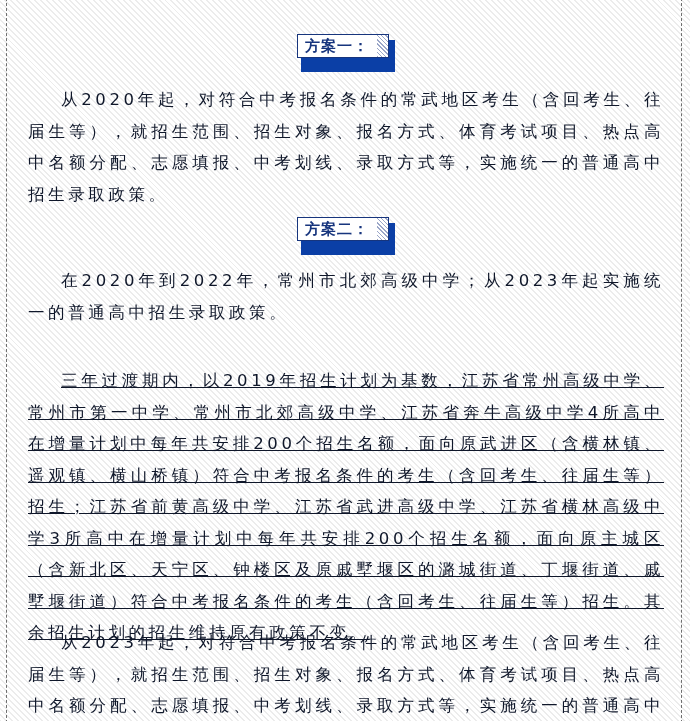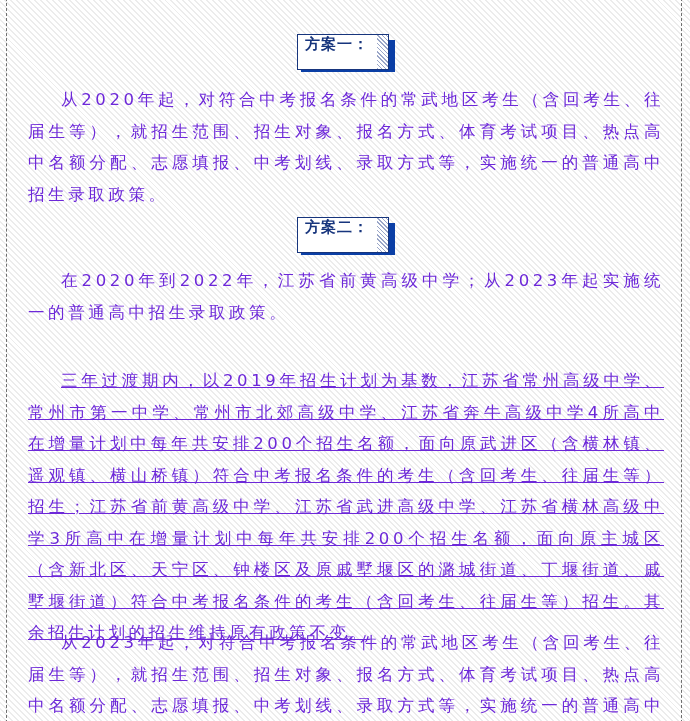--- a/index.html
+++ b/index.html
@@ -37,26 +37,26 @@
     top: 6px;
     width: 94px;
     height: 32px;
     background: #0b3fa6;
   }
   .badge {
     position: absolute;
     left: 0;
     top: 0;
     width: 92px;
-    height: 36px;
+    height: 24px;
     box-sizing: border-box;
     background: #ffffff;
     border: 1.5px solid #17357d;
     display: flex;
-    align-items: flex-start;
+    align-items: center;
     justify-content: center;
     padding-right: 12px;
   }
   .badge-hatch {
     position: absolute;
     right: 0px;
     top: 0px;
     width: 11px;
     height: 100%;
     background-image: repeating-linear-gradient(45deg, #9aa6c8 0px, #9aa6c8 1px, #ffffff 1px, #ffffff 3px);
@@ -68,21 +68,21 @@
     letter-spacing: 1px;
     white-space: nowrap;
   }
   .para {
     position: absolute;
     left: 28px;
     width: 636px;
     margin: 0;
     font-size: 16.5px;
     line-height: 31.5px;
-    color: #6d28d9;
+    color: #0f172a;
     letter-spacing: 3.6px;
     text-indent: 33px;
     text-align: justify;
   }
 </style>
 </head>
 <body>
 
 <div class="frame"></div>
 
@@ -97,17 +97,17 @@
 <p class="para" style="top:84px;">从2020年起，对符合中考报名条件的常武地区考生（含回考生、往届生等），就招生范围、招生对象、报名方式、体育考试项目、热点高中名额分配、志愿填报、中考划线、录取方式等，实施统一的普通高中招生录取政策。</p>
 
 <div class="badge-wrap" style="top:217px;border-radius:19px;">
   <div class="badge-shadow"></div>
   <div class="badge">
     <span class="badge-label">方案二：</span>
     <div class="badge-hatch"></div>
   </div>
 </div>
 
-<p class="para" style="top:265px;">在2020年到2022年，江苏省前黄高级中学；从2023年起实施统一的普通高中招生录取政策。</p>
+<p class="para" style="top:265px;">在2020年到2022年，常州市北郊高级中学；从2023年起实施统一的普通高中招生录取政策。</p>
 
 <p class="para" style="top:365px;text-decoration:underline;">三年过渡期内，以2019年招生计划为基数，江苏省常州高级中学、常州市第一中学、常州市北郊高级中学、江苏省奔牛高级中学4所高中在增量计划中每年共安排200个招生名额，面向原武进区（含横林镇、遥观镇、横山桥镇）符合中考报名条件的考生（含回考生、往届生等）招生；江苏省前黄高级中学、江苏省武进高级中学、江苏省横林高级中学3所高中在增量计划中每年共安排200个招生名额，面向原主城区（含新北区、天宁区、钟楼区及原戚墅堰区的潞城街道、丁堰街道、戚墅堰街道）符合中考报名条件的考生（含回考生、往届生等）招生。其余招生计划的招生维持原有政策不变。</p>
 
 <p class="para" style="top:627px;">从2023年起，对符合中考报名条件的常武地区考生（含回考生、往届生等），就招生范围、招生对象、报名方式、体育考试项目、热点高中名额分配、志愿填报、中考划线、录取方式等，实施统一的普通高中招生录取政策。</p>
 
 </body></html>

